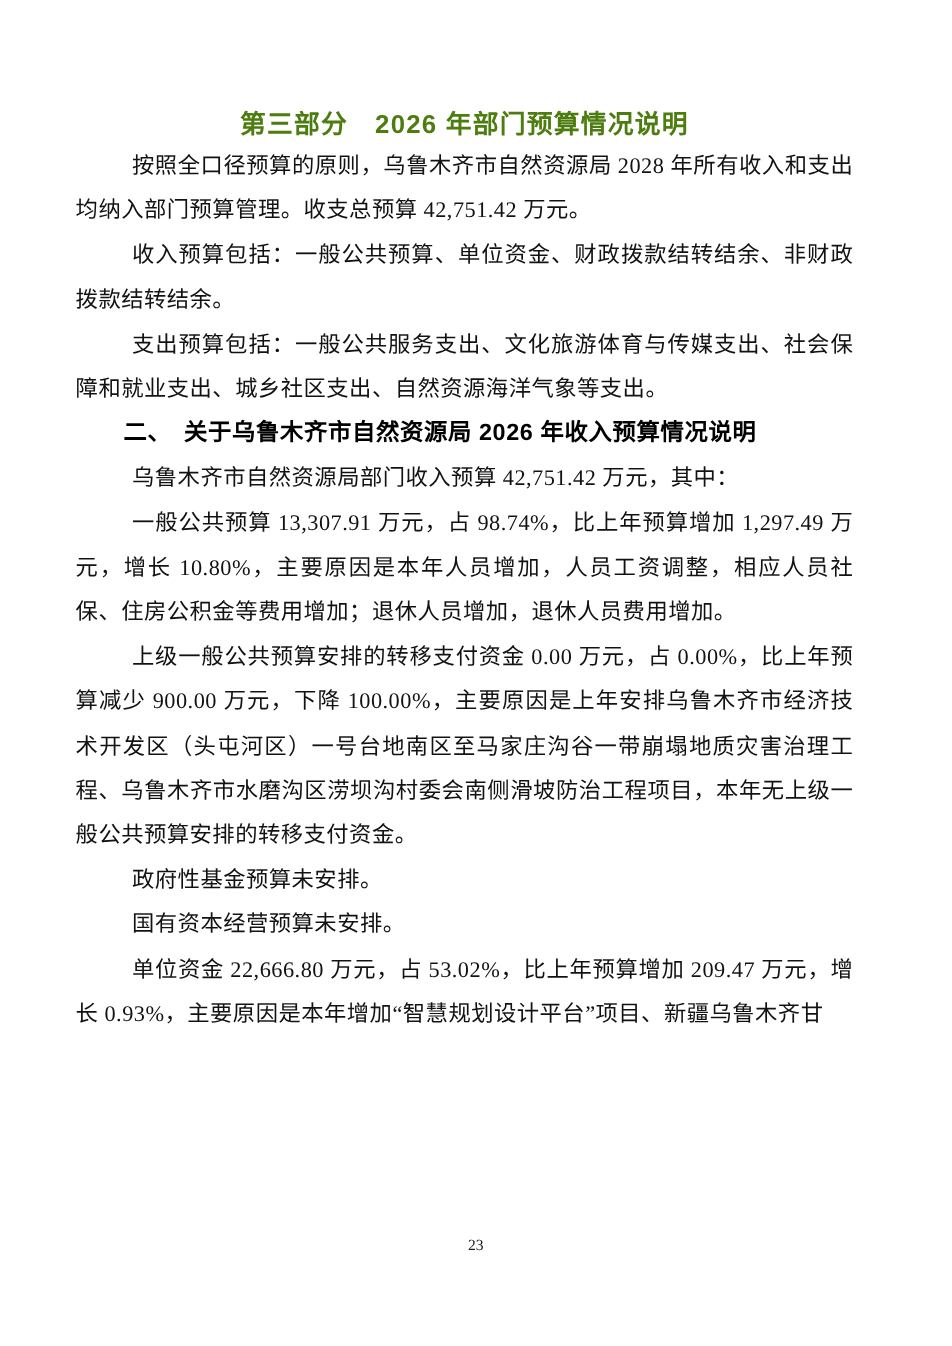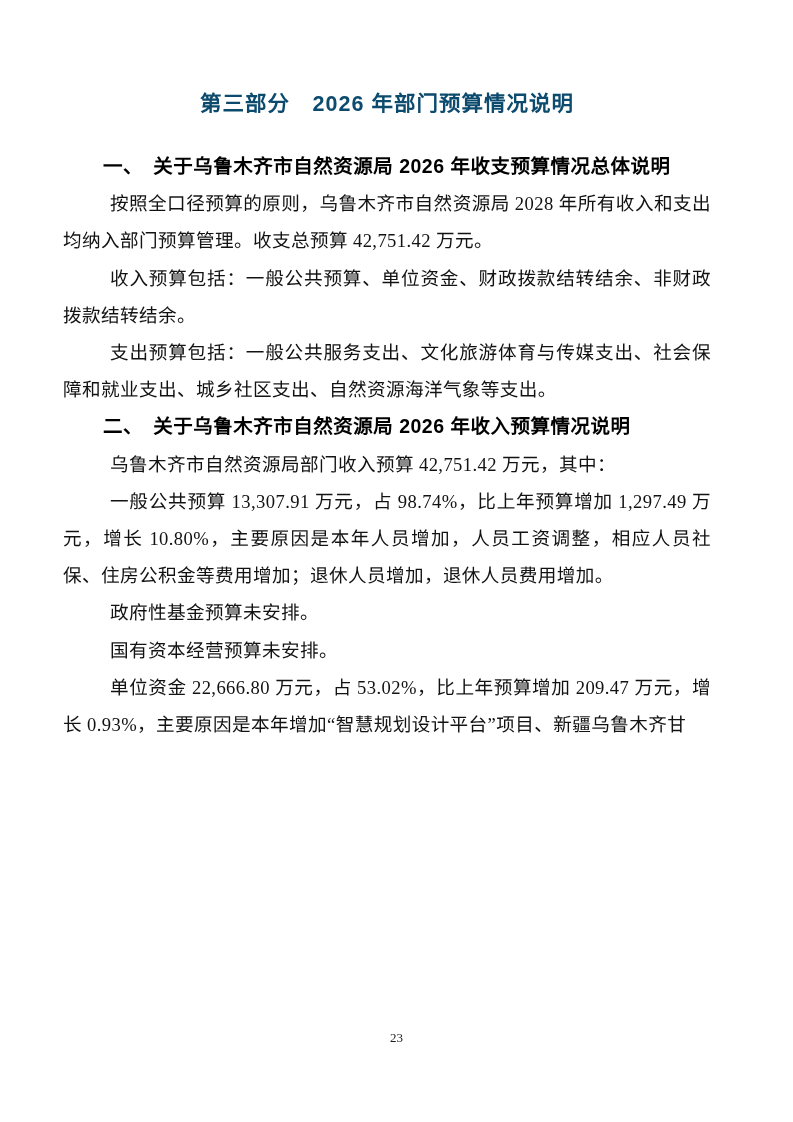--- a/index.html
+++ b/index.html
@@ -22,21 +22,21 @@
     top: 0;
     width: 648px;
   }
   .doc-title {
     margin: 88px 0 0 0;
     text-align: center;
     font-family: "Liberation Sans", "DejaVu Sans", sans-serif;
     font-weight: 700;
     font-size: 21.5px;
     line-height: 32px;
-    color: #0c4a6e;
+    color: #4d7c0f;
     letter-spacing: 1px;
   }
   .sec-heading {
     margin: 0;
     padding-left: 40px;
     font-family: "Liberation Sans", "DejaVu Sans", sans-serif;
     font-weight: 700;
     font-size: 19.5px;
     line-height: 37.2px;
     color: #000000;
@@ -69,30 +69,30 @@
 </style>
 </head>
 <body>
 
 <div class="page">
   <div class="content">
 
     <h1 class="doc-title">第三部分　2026 年部门预算情况说明</h1>
 
     <section>
-      <h2 class="sec-heading first">一、　关于乌鲁木齐市自然资源局 2026 年收支预算情况总体说明</h2>
       <p class="para">按照全口径预算的原则，乌鲁木齐市自然资源局 2028 年所有收入和支出均纳入部门预算管理。收支总预算 42,751.42 万元。</p>
       <p class="para">收入预算包括：一般公共预算、单位资金、财政拨款结转结余、非财政拨款结转结余。</p>
       <p class="para">支出预算包括：一般公共服务支出、文化旅游体育与传媒支出、社会保障和就业支出、城乡社区支出、自然资源海洋气象等支出。</p>
     </section>
 
     <section>
       <h2 class="sec-heading">二、　关于乌鲁木齐市自然资源局 2026 年收入预算情况说明</h2>
       <p class="para">乌鲁木齐市自然资源局部门收入预算 42,751.42 万元，其中：</p>
       <p class="para">一般公共预算 13,307.91 万元，占 98.74%，比上年预算增加 1,297.49 万元，增长 10.80%，主要原因是本年人员增加，人员工资调整，相应人员社保、住房公积金等费用增加；退休人员增加，退休人员费用增加。</p>
+      <p class="para">上级一般公共预算安排的转移支付资金 0.00 万元，占 0.00%，比上年预算减少 900.00 万元，下降 100.00%，主要原因是上年安排乌鲁木齐市经济技术开发区（头屯河区）一号台地南区至马家庄沟谷一带崩塌地质灾害治理工程、乌鲁木齐市水磨沟区涝坝沟村委会南侧滑坡防治工程项目，本年无上级一般公共预算安排的转移支付资金。</p>
       <p class="para">政府性基金预算未安排。</p>
       <p class="para">国有资本经营预算未安排。</p>
       <p class="para">单位资金 22,666.80 万元，占 53.02%，比上年预算增加 209.47 万元，增长 0.93%，主要原因是本年增加“智慧规划设计平台”项目、新疆乌鲁木齐甘</p>
     </section>
 
   </div>
 
   <div class="page-number">23</div>
 </div>
 

